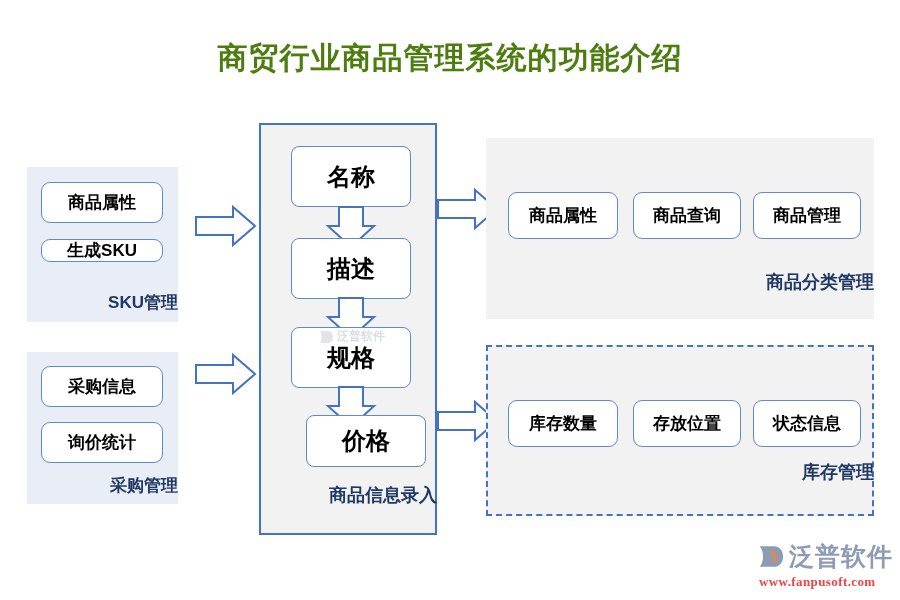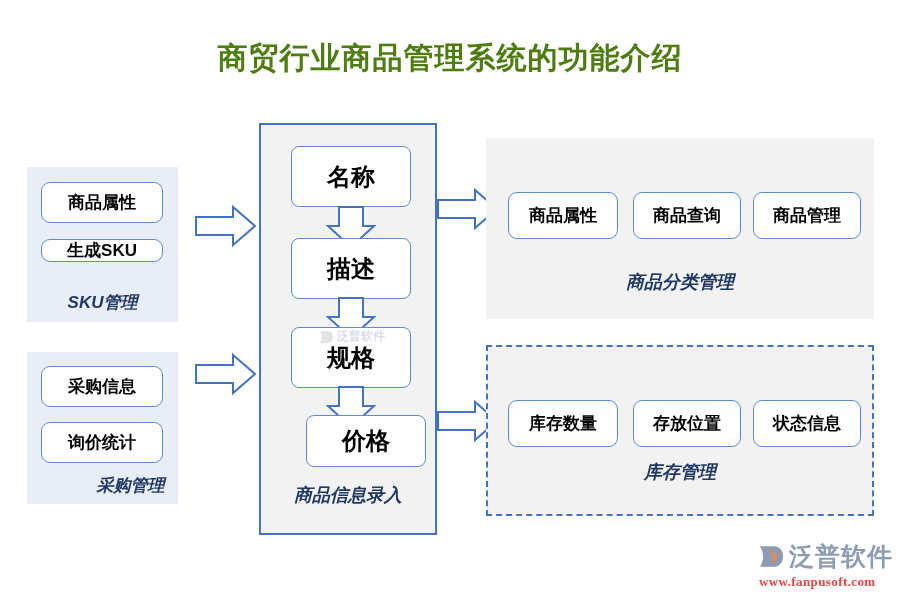--- a/index.html
+++ b/index.html
@@ -70,26 +70,25 @@
     white-space: nowrap;
   }
   .node-center {
     border-radius: 8px;
     font-size: 24px;
   }
 
   
   .group-label {
     position: absolute;
-    text-align: center;
+    text-align: right;
     font-size: 17px;
     font-weight: bold;
     color: #1F3864;
     white-space: nowrap;
-    font-style: italic;
   }
   .group-label-lg {
     font-size: 18px;
   }
 
   
   .arrow {
     position: absolute;
   }
   .arrow svg {
@@ -167,21 +166,21 @@
   <div class="panel panel-purchase" style="left:27px; top:352px; width:151px; height:152px;"></div>
 
   <div class="node" style="left:41px; top:422px; width:122px; height:41px;">
     <span>询价统计</span>
   </div>
 
   <div class="node" style="left:41px; top:366px; width:122px; height:41px;">
     <span>采购信息</span>
   </div>
 
-  <div class="group-label" style="left:27px; top:474px; width:151px;padding-left:28px;">采购管理</div>
+  <div class="group-label" style="left:27px; top:474px; width:151px;">采购管理</div>
 
   <div class="arrow" style="left:195px; top:205px;">
     <svg width="62" height="42" viewBox="0 0 62 42">
       <path d="M1,12 L38,12 L38,2 L60,21 L38,40 L38,30 L1,30 Z" fill="#ffffff" stroke="#4472C4" stroke-width="2" stroke-linejoin="miter"></path>
     </svg>
   </div>
 
   <div class="arrow" style="left:195px; top:353px;">
     <svg width="62" height="42" viewBox="0 0 62 42">
       <path d="M1,12 L38,12 L38,2 L60,21 L38,40 L38,30 L1,30 Z" fill="#ffffff" stroke="#4472C4" stroke-width="2" stroke-linejoin="miter"></path>

